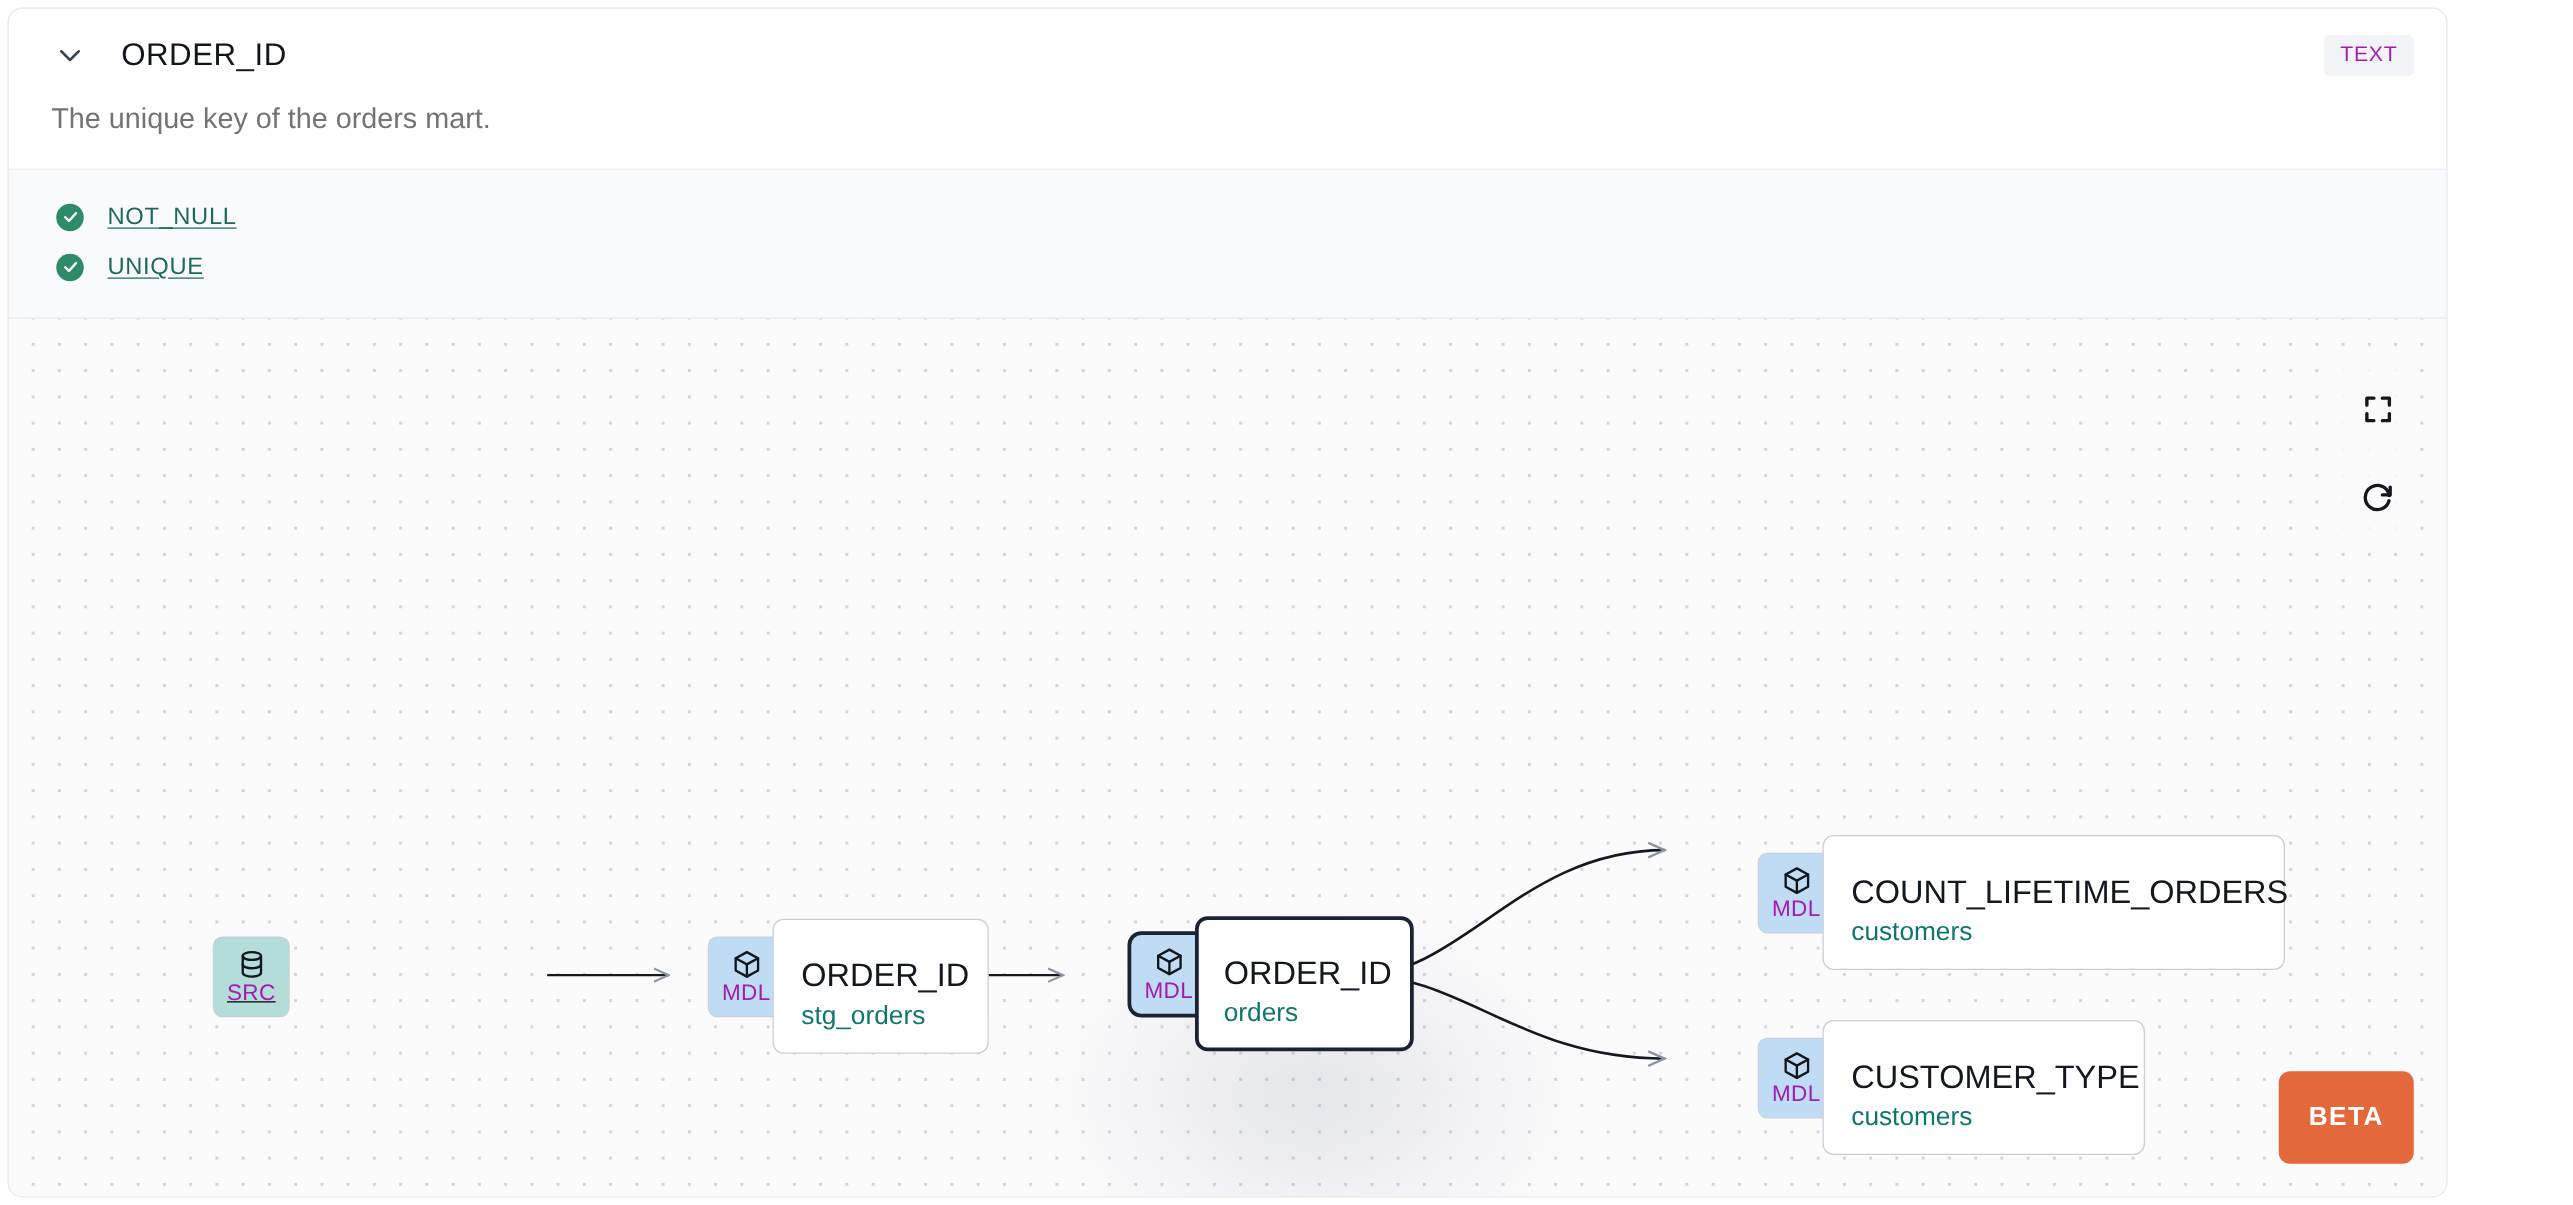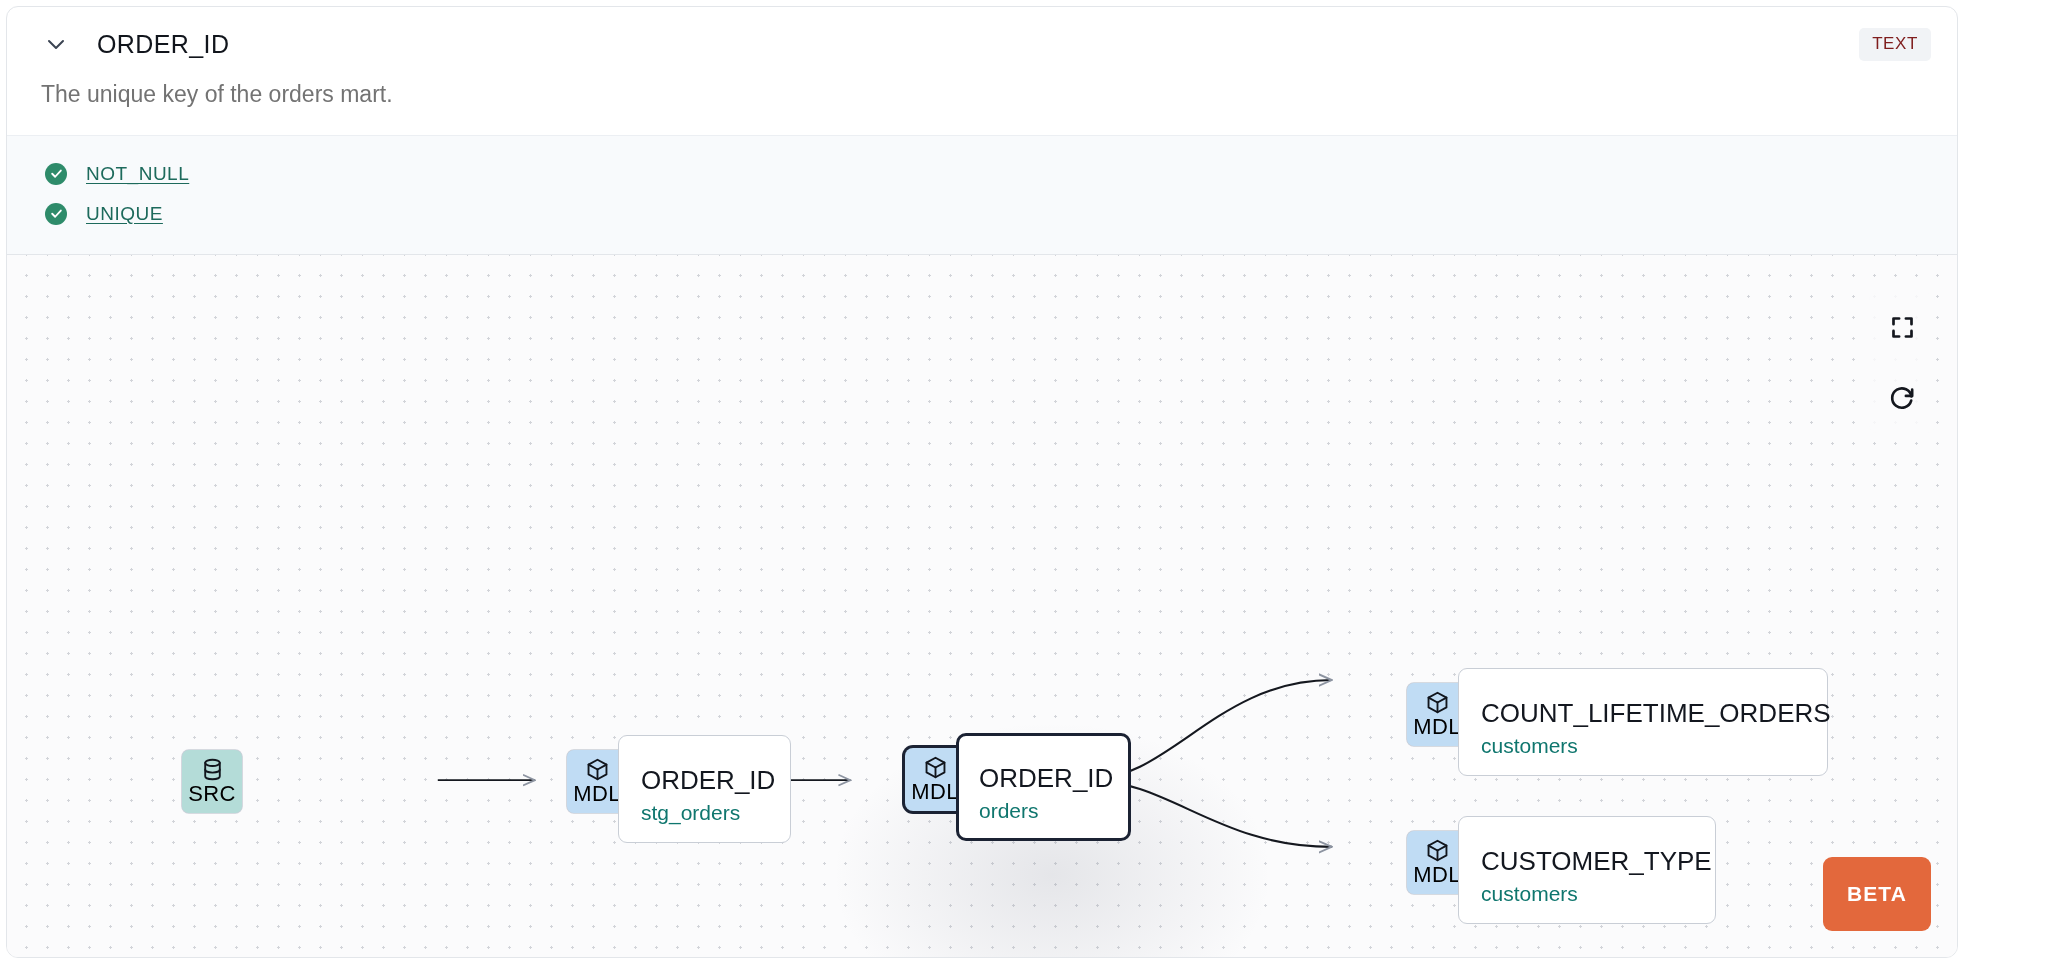--- a/index.html
+++ b/index.html
@@ -49,21 +49,21 @@
     letter-spacing: .4px;
     color: #11151c;
     font-weight: 400;
     white-space: nowrap;
   }
   #type-badge {
     position: absolute;
     right: 26px;
     top: 21px;
     background: #f1f3f6;
-    color: #7f1d1d;
+    color: #a21caf;
     font-size: 17px;
     letter-spacing: .6px;
     padding: 6px 13px 7px;
     border-radius: 5px;
     white-space: nowrap;
   }
 
   
   #description {
     padding: 0 34px 26px 34px;
@@ -147,22 +147,22 @@
     box-shadow: 0 0 0 0.8px rgba(160,170,185,.55);
   }
   .node-badge.src { background: #b4dcd8; }
   .node-badge.mdl { background: #c0dcf4; }
   .node.selected .node-badge {
     box-shadow: 0 0 0 3px #1b2233;
     border-radius: 8px;
   }
   .badge-glyph { display: block; }
   .badge-text {
-    font-size: 22px;
-    color: #000000;
+    font-size: 18px;
+    color: #a21caf;
     letter-spacing: .3px;
     line-height: 1;
   }
   .node-body {
     position: relative;
     z-index: 3;
     margin-left: -9px;
     background: #ffffff;
     border: 1px solid #c9ced6;
     border-radius: 9px;
@@ -276,21 +276,21 @@
         <marker id="arrow" viewBox="0 0 10 10" refX="9" refY="5" markerWidth="7" markerHeight="7" orient="auto-start-reverse">
           <path d="M0,1 L9,5 L0,9" fill="none" stroke="#8d94a1" stroke-width="1.3"></path>
         </marker>
       </defs>
       <path d="M452,551 L554,551" stroke="#15181f" stroke-width="2" fill="none" marker-end="url(#arrow)"></path>
       <path d="M782,551 L885,551" stroke="#15181f" stroke-width="2" fill="none" marker-end="url(#arrow)"></path>
       <path d="M1134,551 C1220,551 1270,446 1390,446" stroke="#15181f" stroke-width="2.2" fill="none" marker-end="url(#arrow)"></path>
       <path d="M1134,551 C1220,551 1270,621 1390,621" stroke="#15181f" stroke-width="2.2" fill="none" marker-end="url(#arrow)"></path>
     </svg>
 
-    <div class="node" style="left:175px; top:480px;">
+    <div class="node" style="left:164px; top:480px;text-decoration:underline;">
       <div class="node-badge src">
         <svg class="badge-glyph" width="25" height="25" viewBox="0 0 24 24" fill="none" stroke="#11151c" stroke-width="1.8" stroke-linecap="round" stroke-linejoin="round">
           <ellipse cx="12" cy="5.6" rx="7" ry="3"></ellipse>
           <path d="M5,5.6 v12.8 c0,1.7 3.1,3 7,3 s7,-1.3 7,-3 V5.6"></path>
           <path d="M5,12 c0,1.7 3.1,3 7,3 s7,-1.3 7,-3"></path>
         </svg>
         <span class="badge-text">SRC</span>
       </div>
     </div>
 

